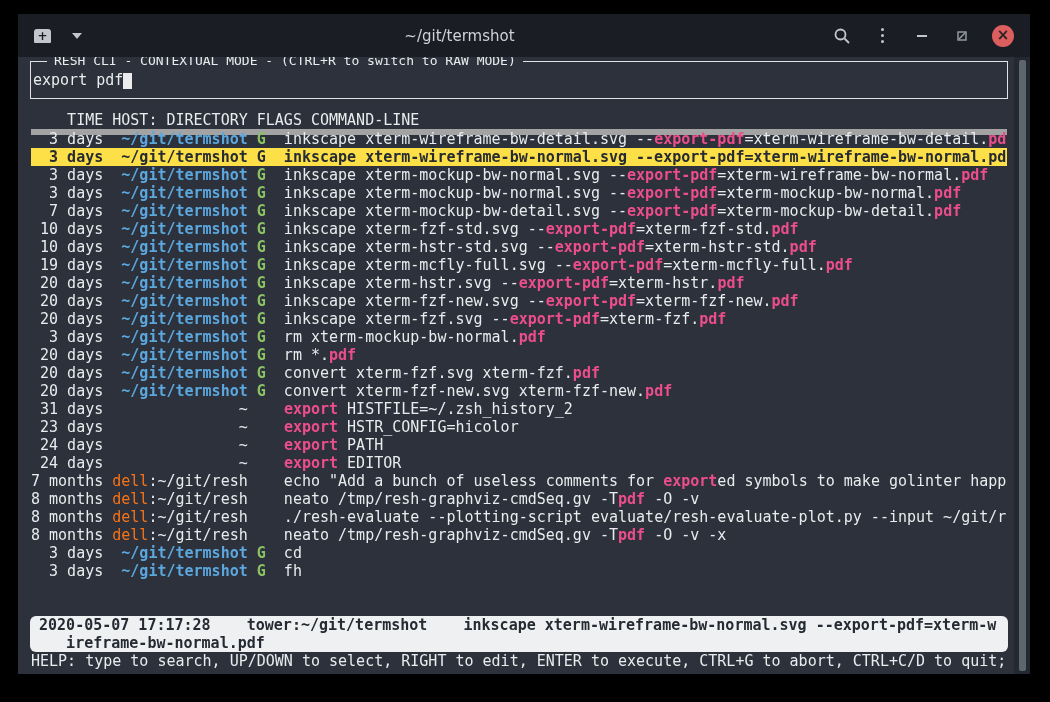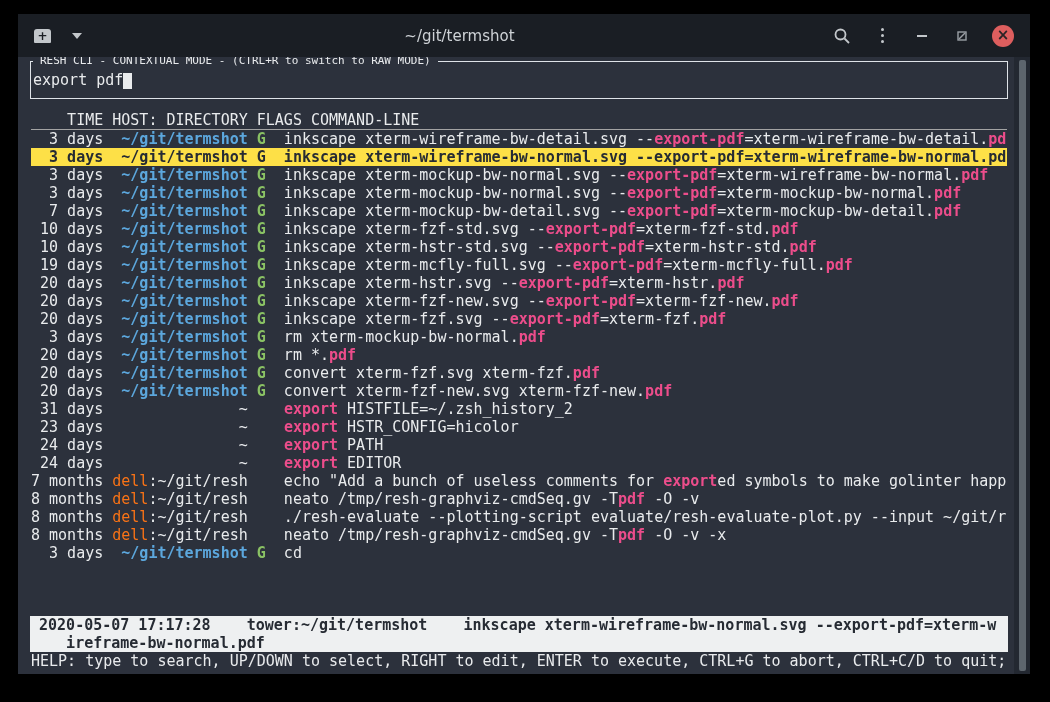--- a/index.html
+++ b/index.html
@@ -29,41 +29,41 @@
   .close-btn{width:22px;height:22px;border-radius:50%;background:#dd5e5e;
     display:flex;align-items:center;justify-content:center;color:#2a2326;
     font-size:15px;font-weight:bold;line-height:1;}
   
   .terminal{position:absolute;left:0;top:43px;right:0;bottom:0;background:#2c313c;overflow:hidden;}
   .terminal, .terminal *{font-family:"DejaVu Sans Mono", monospace;}
   .line{height:18px;line-height:18px;font-size:15px;white-space:pre;color:#e9ebed;}
   
   .search-box{position:absolute;left:12px;top:4px;width:976px;height:36px;
     border:1px solid #dfe3e8;}
-  .box-title{position:absolute;top:-9px;left:2px;background:#2c313c;padding:0 7px;
-    color:#e9ebed;font-size:11px;line-height:16px;white-space:pre;}
+  .box-title{position:absolute;top:-9px;left:16px;background:#2c313c;padding:0 7px;
+    color:#e9ebed;font-size:13px;line-height:16px;white-space:pre;}
   .box-input{position:absolute;left:2px;top:9px;font-size:15px;line-height:18px;
     color:#e9ebed;white-space:pre;}
   .cursor{display:inline-block;width:9px;height:16px;background:#e9ebed;
     vertical-align:text-bottom;margin-left:0;}
   
   .table-header{position:absolute;left:13px;top:55px;width:976px;height:17px;
-    border-bottom:1px solid #a3a3a3;font-size:15px;line-height:17px;color:#e9ebed;white-space:pre;}
+    border-bottom:6px solid #a3a3a3;font-size:15px;line-height:17px;color:#e9ebed;white-space:pre;}
   .history-list{position:absolute;left:13px;top:73px;width:976px;}
   .row{height:18px;}
   .row.selected{background:#fde047;}
   .row.selected span{color:#262b33;font-weight:700;}
   .seg-fg{color:#e9ebed;}
   .seg-dir{color:#5ca7dd;font-weight:700;}
   .seg-flag{color:#8ac264;font-weight:700;}
   .seg-m{color:#ec4d8b;font-weight:700;}
   .seg-red{color:#f97316;}
   .seg-sel{color:#262b33;font-weight:700;}
   
-  .status-bar{position:absolute;left:12px;top:559px;width:978px;height:36px;background:#eef0f1;}
+  .status-bar{position:absolute;left:12px;top:559px;width:978px;height:36px;background:#eef0f1;border-radius:6px;}
   .status-bar .line{color:#262b33;font-weight:700;}
   .help-line{position:absolute;left:13px;top:595px;width:990px;}
   
   .scrollbar{position:absolute;top:0;bottom:0;right:0;width:16px;background:#232831;}
   .scroll-thumb{position:absolute;left:5px;top:3px;bottom:3px;width:7px;background:#5d656d;border-radius:2px;}
 </style>
 </head>
 <body>
 
 <div class="window">
@@ -134,20 +134,21 @@
         <div class="line row"><span class="seg-fg"> 20 days  </span><span class="seg-dir">~/git/termshot</span><span class="seg-fg"> </span><span class="seg-flag">G</span><span class="seg-fg">  convert xterm-fzf-new.svg xterm-fzf-new.</span><span class="seg-m">pdf</span></div>
         <div class="line row"><span class="seg-fg"> 31 days               ~    </span><span class="seg-m">export</span><span class="seg-fg"> HISTFILE=~/.zsh_history_2</span></div>
         <div class="line row"><span class="seg-fg"> 23 days               ~    </span><span class="seg-m">export</span><span class="seg-fg"> HSTR_CONFIG=hicolor</span></div>
         <div class="line row"><span class="seg-fg"> 24 days               ~    </span><span class="seg-m">export</span><span class="seg-fg"> PATH</span></div>
         <div class="line row"><span class="seg-fg"> 24 days               ~    </span><span class="seg-m">export</span><span class="seg-fg"> EDITOR</span></div>
         <div class="line row"><span class="seg-fg">7 months </span><span class="seg-red">dell</span><span class="seg-fg">:~/git/resh    echo "Add a bunch of useless comments for </span><span class="seg-m">export</span><span class="seg-fg">ed symbols to make golinter happ</span></div>
         <div class="line row"><span class="seg-fg">8 months </span><span class="seg-red">dell</span><span class="seg-fg">:~/git/resh    neato /tmp/resh-graphviz-cmdSeq.gv -T</span><span class="seg-m">pdf</span><span class="seg-fg"> -O -v</span></div>
         <div class="line row"><span class="seg-fg">8 months </span><span class="seg-red">dell</span><span class="seg-fg">:~/git/resh    ./resh-evaluate --plotting-script evaluate/resh-evaluate-plot.py --input ~/git/r</span></div>
         <div class="line row"><span class="seg-fg">8 months </span><span class="seg-red">dell</span><span class="seg-fg">:~/git/resh    neato /tmp/resh-graphviz-cmdSeq.gv -T</span><span class="seg-m">pdf</span><span class="seg-fg"> -O -v -x</span></div>
         <div class="line row"><span class="seg-fg">  3 days  </span><span class="seg-dir">~/git/termshot</span><span class="seg-fg"> </span><span class="seg-flag">G</span><span class="seg-fg">  cd</span></div>
+        <div class="line row"><span class="seg-fg">  3 days  </span><span class="seg-dir">~/git/termshot</span><span class="seg-fg"> </span><span class="seg-flag">G</span><span class="seg-fg">  fh</span></div>
       </div>
 
     <div class="status-bar">
       <div class="line"> 2020-05-07 17:17:28    tower:~/git/termshot    inkscape xterm-wireframe-bw-normal.svg --export-pdf=xterm-w</div>
       <div class="line">    ireframe-bw-normal.pdf</div>
     </div>
 
     <div class="line help-line">HELP: type to search, UP/DOWN to select, RIGHT to edit, ENTER to execute, CTRL+G to abort, CTRL+C/D to quit;</div>
 
     <div class="scrollbar">

